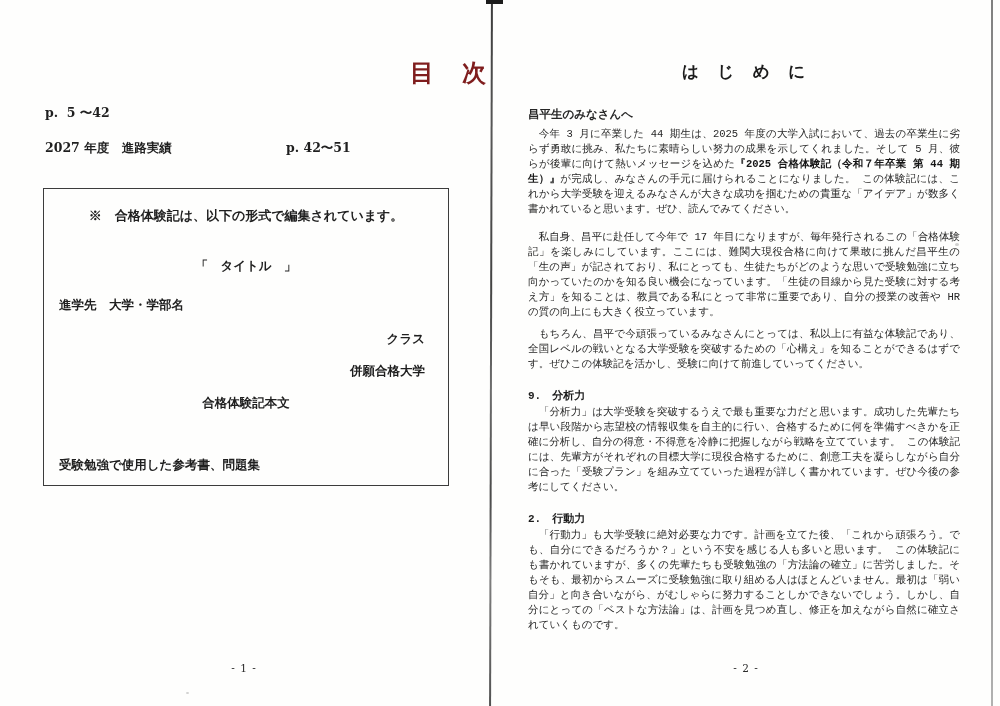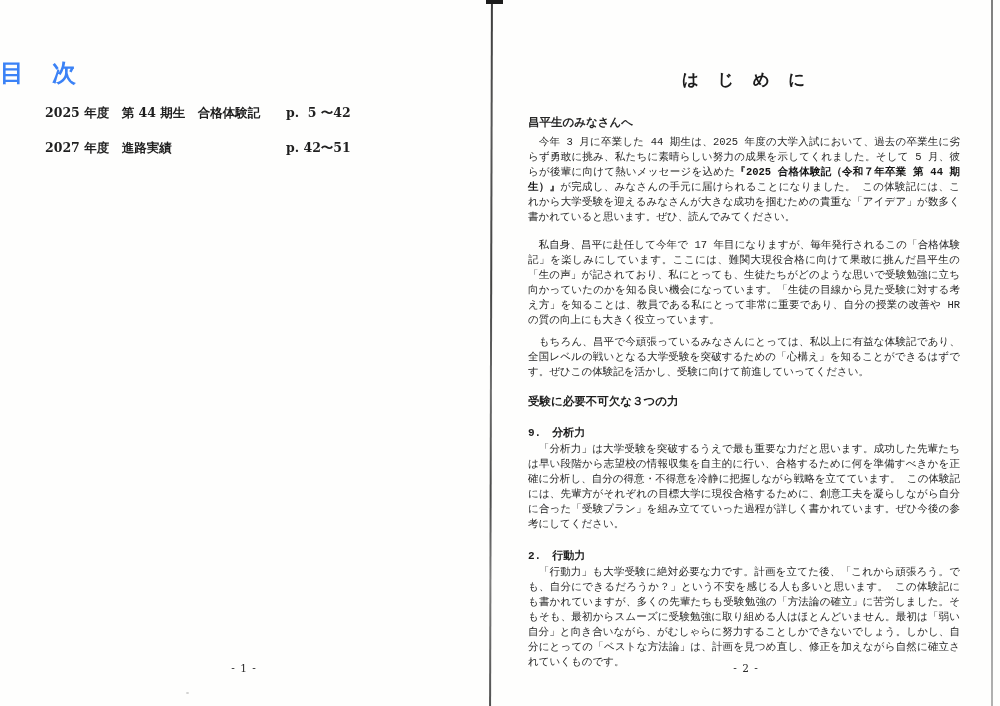--- a/index.html
+++ b/index.html
@@ -28,22 +28,22 @@
   .speck.s1{left:955px;top:243px;width:4px;height:3px;}
   .speck.s3{left:186px;top:692px;width:3px;height:2px;}
 
   
   .page{position:absolute;top:0;height:706px;}
   .page-left{left:0;width:488px;}
   .page-right{left:492px;width:508px;}
 
   
   .toc-title{
-    margin:57px 0 0 0;text-align:left;
-    font-size:24px;font-weight:bold;color:#3b82f6;letter-spacing:2px;
+    margin:57px 0 0 0;text-align:right;
+    font-size:24px;font-weight:bold;color:#7f1d1d;letter-spacing:2px;
   }
   .toc-list{margin-top:16px;padding-left:45px;}
   .toc-row{display:flex;font-size:12.5px;font-weight:600;color:#1f1f1f;margin-bottom:19px;line-height:16px;}
   .toc-label{width:241px;white-space:pre;}
   .toc-pages{white-space:pre;}
 
   .format-box{
     position:absolute;left:43px;top:188px;width:404px;height:296px;
     border:1.5px solid #3c3c3c;background:transparent;
     font-size:12.5px;font-weight:600;color:#1f1f1f;
@@ -56,21 +56,21 @@
   .fb-heigan{text-align:right;padding-right:23px;margin-top:15px;}
   .fb-honbun{text-align:center;margin-top:15px;}
   .fb-books{padding-left:15px;margin-top:45px;}
 
   .page-footer{
     position:absolute;bottom:32px;left:0;width:100%;
     text-align:center;font-size:10.5px;color:#2a2a2a;letter-spacing:1px;white-space:pre;
   }
 
   
-  .r-content{position:absolute;left:36px;top:12px;width:432px;}
+  .r-content{position:absolute;left:36px;top:4px;width:432px;}
   .r-title{
     margin-top:57px;text-align:center;
     font-size:16.5px;font-weight:bold;color:#1b1b1b;letter-spacing:1px;white-space:pre;
   }
   .r-body p{margin:0;font-size:10.5px;line-height:15px;text-align:justify;color:#262626;font-family:Liberation Mono, monospace;}
   .r-body .bold-head{font-weight:bold;color:#1c1c1c;}
   .r-salutation{margin-top:24px !important;font-weight:bold;font-size:11.5px !important;}
   .r-p1{margin-top:5px !important;}
   .r-p2{margin-top:13px !important;}
   .r-p3{margin-top:7px !important;}
@@ -88,47 +88,54 @@
 <div class="right-edge"></div>
 <div class="speck s1"></div>
 <div class="speck s3"></div>
 
 <div class="page page-left">
 
   <div class="toc-title">目　次</div>
 
   <div class="toc-list">
     <div class="toc-row">
-      <span class="toc-label">2025 年度　第 44 期生　合格体験記</span>
       <span class="toc-pages">p.  5 〜42</span>
     </div>
     <div class="toc-row">
       <span class="toc-label">2027 年度　進路実績</span>
       <span class="toc-pages">p. 42〜51</span>
     </div>
   </div>
 
+  <div class="format-box">
+    <div class="fb-line fb-note">※　合格体験記は、以下の形式で編集されています。</div>
+    <div class="fb-line fb-title-ph">「　タイトル　」</div>
+    <div class="fb-line fb-shingaku">進学先　大学・学部名</div>
+    <div class="fb-line fb-class">クラス</div>
+    <div class="fb-line fb-heigan">併願合格大学</div>
+    <div class="fb-line fb-honbun">合格体験記本文</div>
+    <div class="fb-line fb-books">受験勉強で使用した参考書、問題集</div>
+  </div>
 
   <div class="page-footer">- 1 -</div>
 </div>
 
 <div class="page page-right">
   <div class="r-content r-body">
 
     <div class="r-title">は　じ　め　に</div>
 
     <p class="r-salutation">昌平生のみなさんへ</p>
 
     <p class="r-p1"><span>　今年 3 月に卒業した 44 期生は、2025 年度の大学入試において、過去の卒業生に劣らず勇敢に挑み、私たちに素晴らしい努力の成果を示してくれました。そして 5 月、彼らが後輩に向けて熱いメッセージを込めた</span><b>『2025 合格体験記（令和７年卒業 第 44 期生）』</b><span>が完成し、みなさんの手元に届けられることになりました。 この体験記には、これから大学受験を迎えるみなさんが大きな成功を掴むための貴重な「アイデア」が数多く書かれていると思います。ぜひ、読んでみてください。</span></p>
 
     <p class="r-p2">　私自身、昌平に赴任して今年で 17 年目になりますが、毎年発行されるこの「合格体験記」を楽しみにしています。ここには、難関大現役合格に向けて果敢に挑んだ昌平生の「生の声」が記されており、私にとっても、生徒たちがどのような思いで受験勉強に立ち向かっていたのかを知る良い機会になっています。「生徒の目線から見た受験に対する考え方」を知ることは、教員である私にとって非常に重要であり、自分の授業の改善や HR の質の向上にも大きく役立っています。</p>
 
     <p class="r-p3">　もちろん、昌平で今頑張っているみなさんにとっては、私以上に有益な体験記であり、全国レベルの戦いとなる大学受験を突破するための「心構え」を知ることができるはずです。ぜひこの体験記を活かし、受験に向けて前進していってください。</p>
 
-    <p class="r-h3 bold-head">受験に必要不可欠な３つの力</p>
 
 
     <p class="r-h-sub bold-head">9.　分析力</p>
     <p class="r-sub-body">　「分析力」は大学受験を突破するうえで最も重要な力だと思います。成功した先輩たちは早い段階から志望校の情報収集を自主的に行い、合格するために何を準備すべきかを正確に分析し、自分の得意・不得意を冷静に把握しながら戦略を立てています。 この体験記には、先輩方がそれぞれの目標大学に現役合格するために、創意工夫を凝らしながら自分に合った「受験プラン」を組み立てていった過程が詳しく書かれています。ぜひ今後の参考にしてください。</p>
 
     <p class="r-h-sub bold-head">2.　行動力</p>
     <p class="r-sub-body">　「行動力」も大学受験に絶対必要な力です。計画を立てた後、「これから頑張ろう。でも、自分にできるだろうか？」という不安を感じる人も多いと思います。 この体験記にも書かれていますが、多くの先輩たちも受験勉強の「方法論の確立」に苦労しました。そもそも、最初からスムーズに受験勉強に取り組める人はほとんどいません。最初は「弱い自分」と向き合いながら、がむしゃらに努力することしかできないでしょう。しかし、自分にとっての「ベストな方法論」は、計画を見つめ直し、修正を加えながら自然に確立されていくものです。</p>
 
   </div>
   <div class="page-footer">- 2 -</div>

